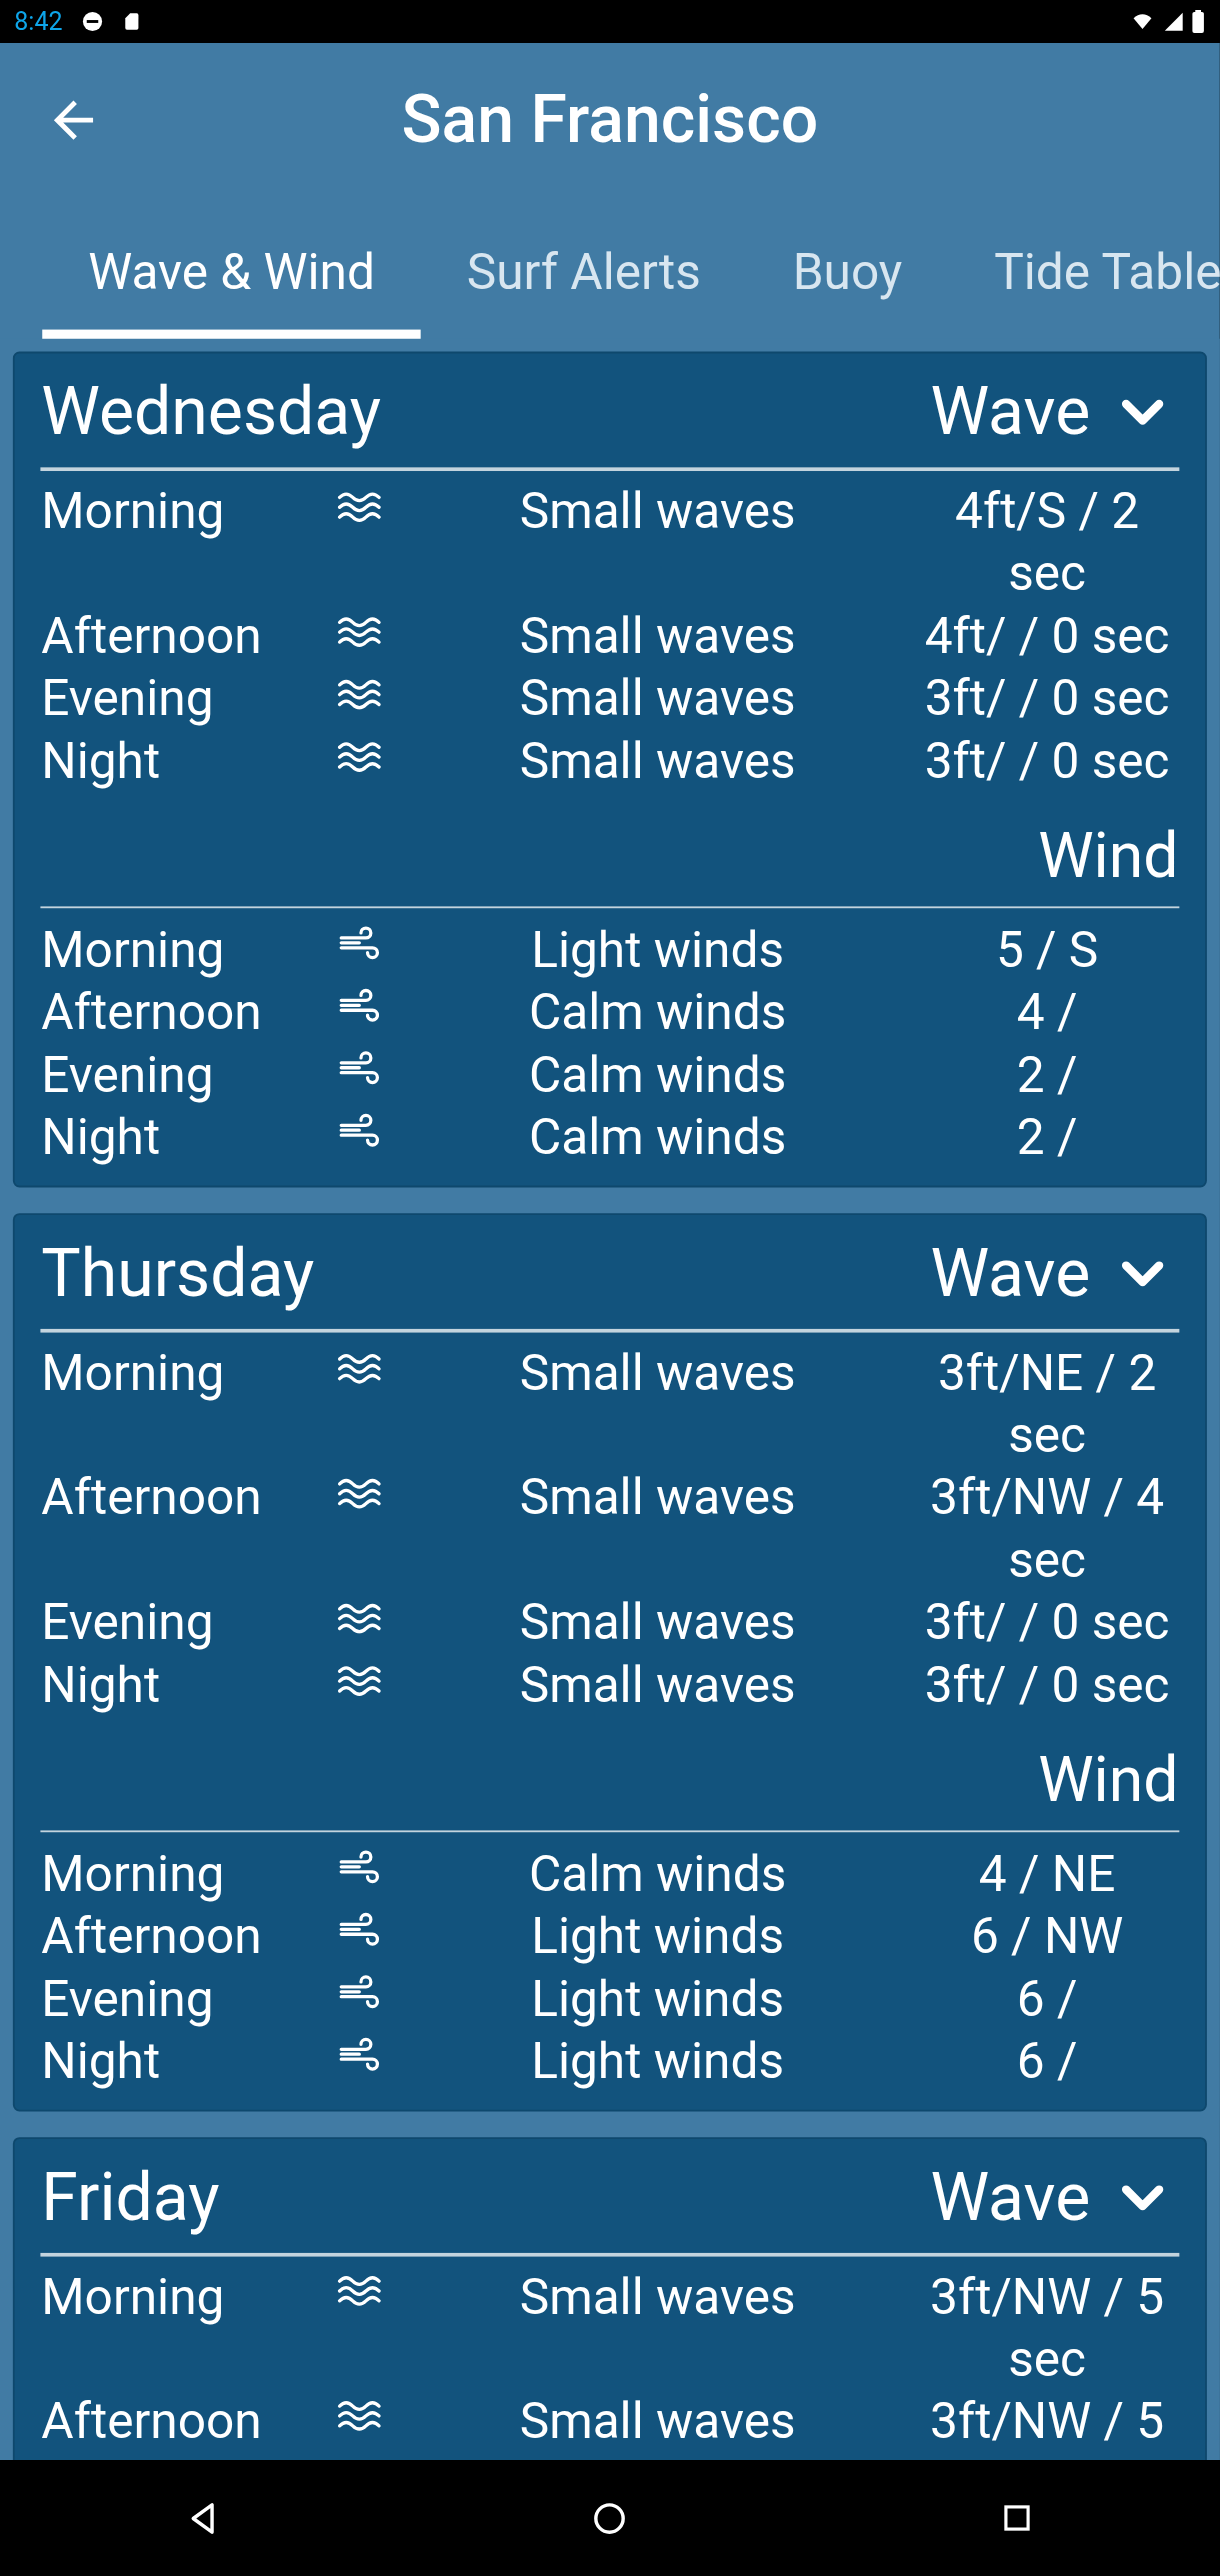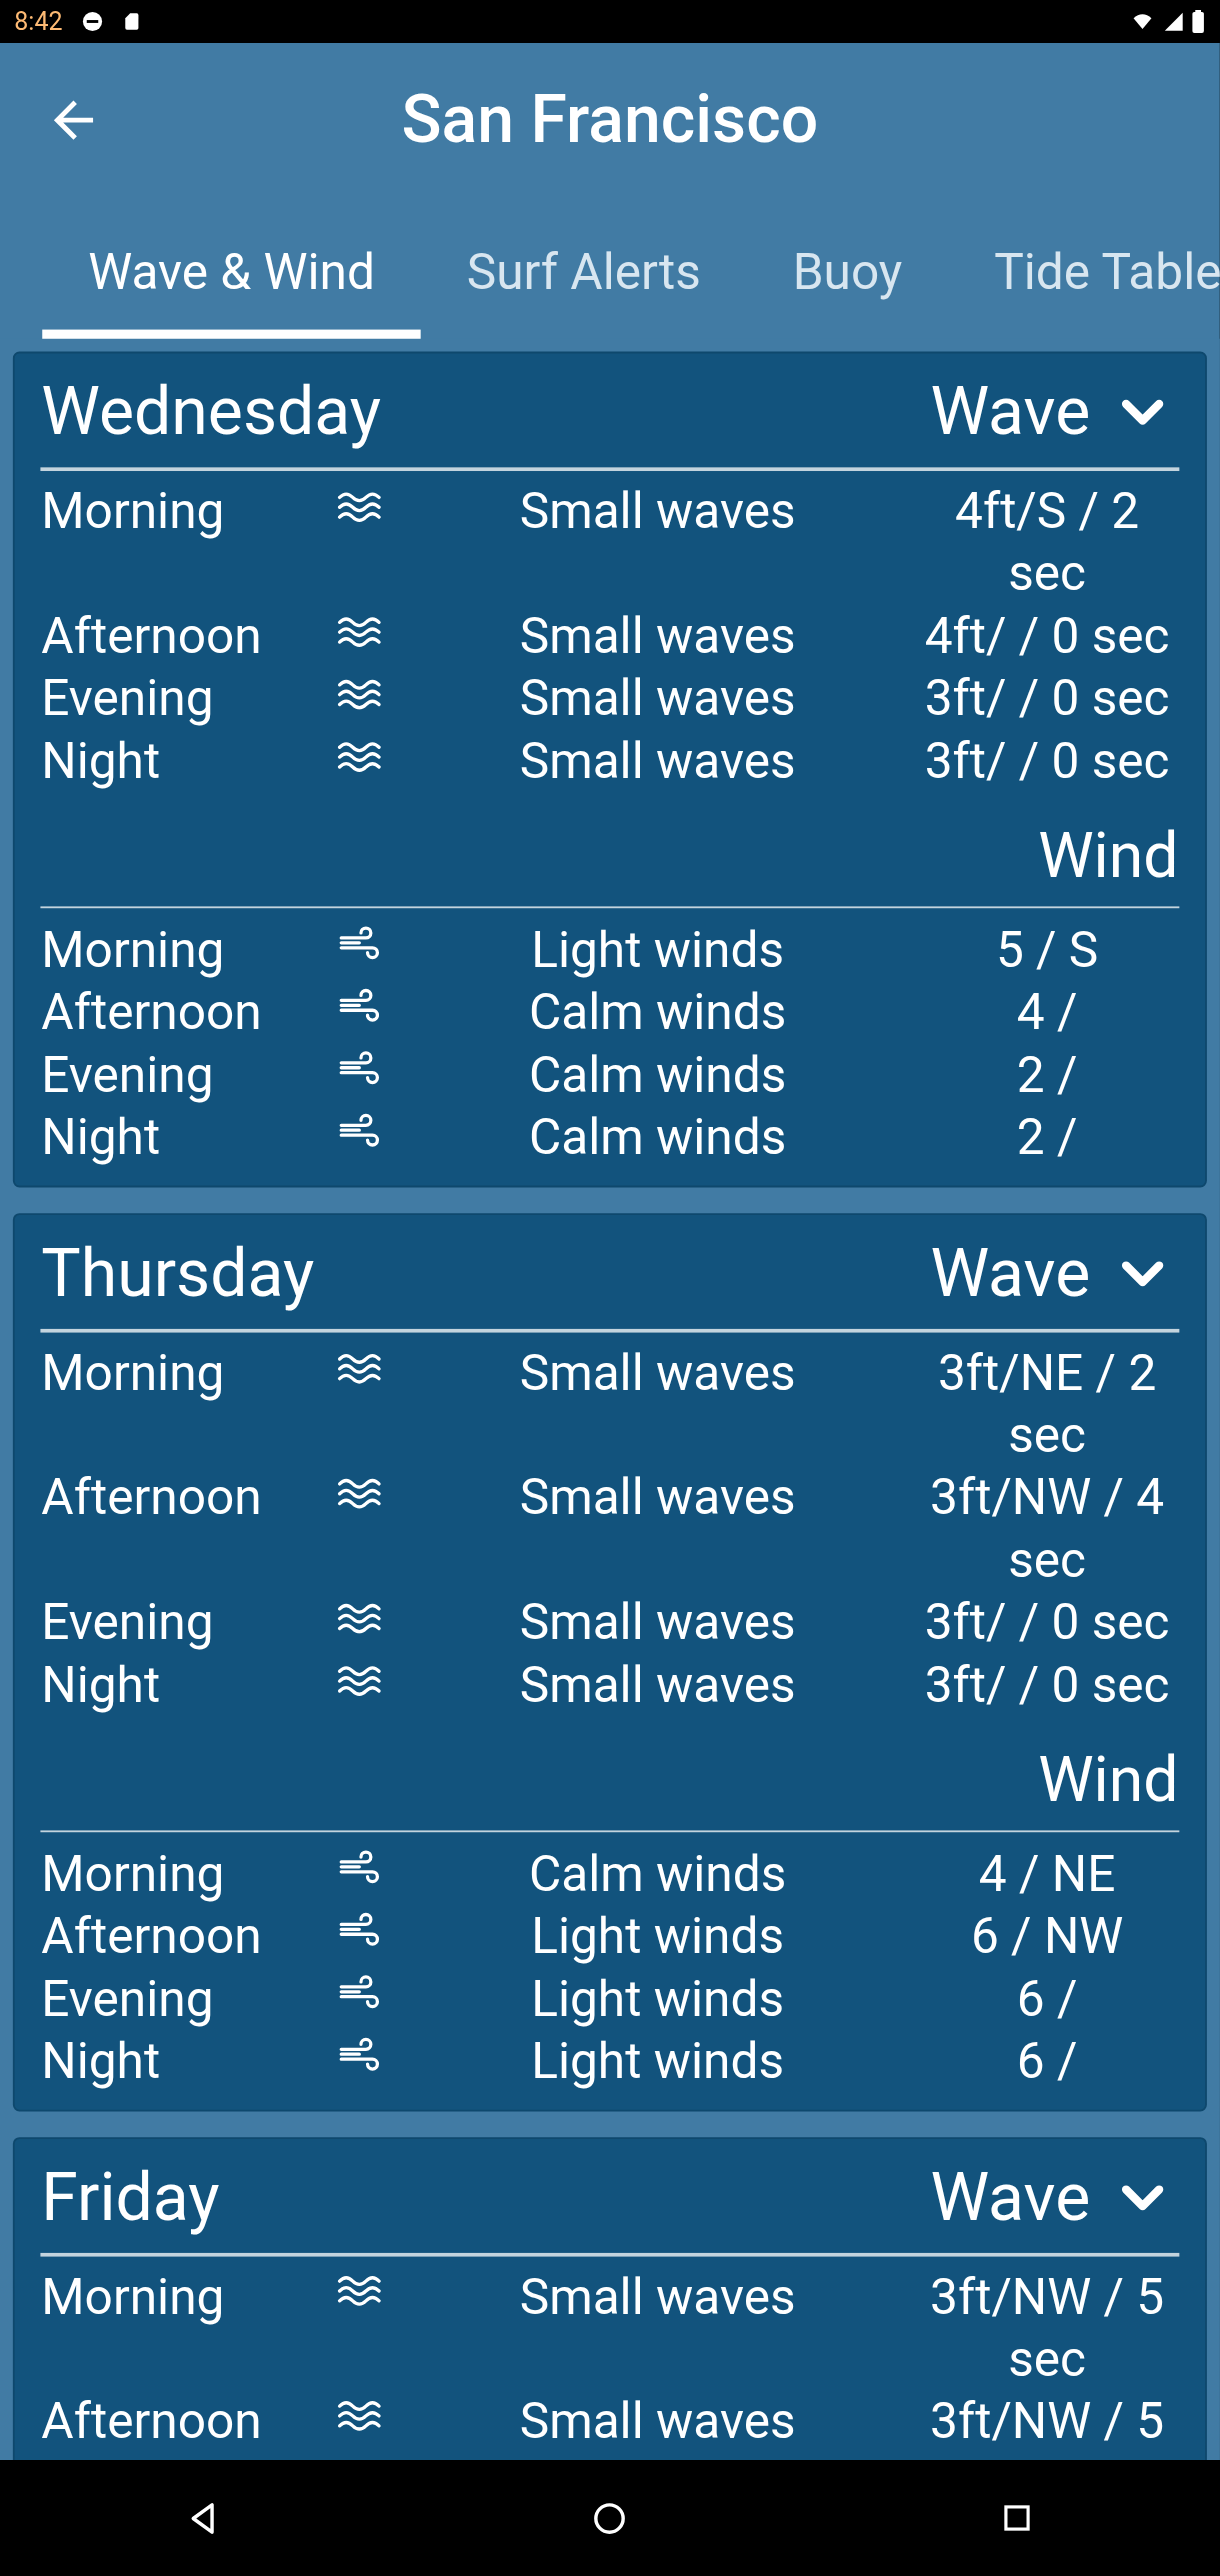--- a/index.html
+++ b/index.html
@@ -1,20 +1,20 @@
 <!DOCTYPE html>
 <html style="font-size:14.3px"><head>
 <meta charset="utf-8">
 <style>
   * { margin: 0; padding: 0; box-sizing: border-box; font-family: Roboto, Arial, sans-serif; -webkit-font-smoothing: antialiased; }
   html,body { width: 1220px; height: 2576px; background: #000; overflow: hidden; }
   .screen { width: 1220px; height: 2576px; background: #000; position: relative; }
 
   
-  .status-bar { height: 43px; width: 100%; background: #000; display: flex; align-items: center; padding: 0 14.3px; color: #fdba74; font-size: 25px; }
+  .status-bar { height: 43px; width: 100%; background: #000; display: flex; align-items: center; padding: 0 14.3px; color: #0ea5e9; font-size: 25px; }
   .status-left { display: flex; align-items: center; gap: 18px; }
   .status-right { margin-left: auto; display: flex; align-items: center; gap: 7.2px; }
   .status-icon svg { display:block; }
 
   
   
   .scaled-wrap { position:absolute; top: 43px; left:0; width:664px; transform-origin: top left; transform: scale(1.837); }
   .app { width: 664px; background: #417ba4; color:#fff; }
 
   .appbar { height: 84px; display:flex; align-items:center; padding: 0 18px; }

